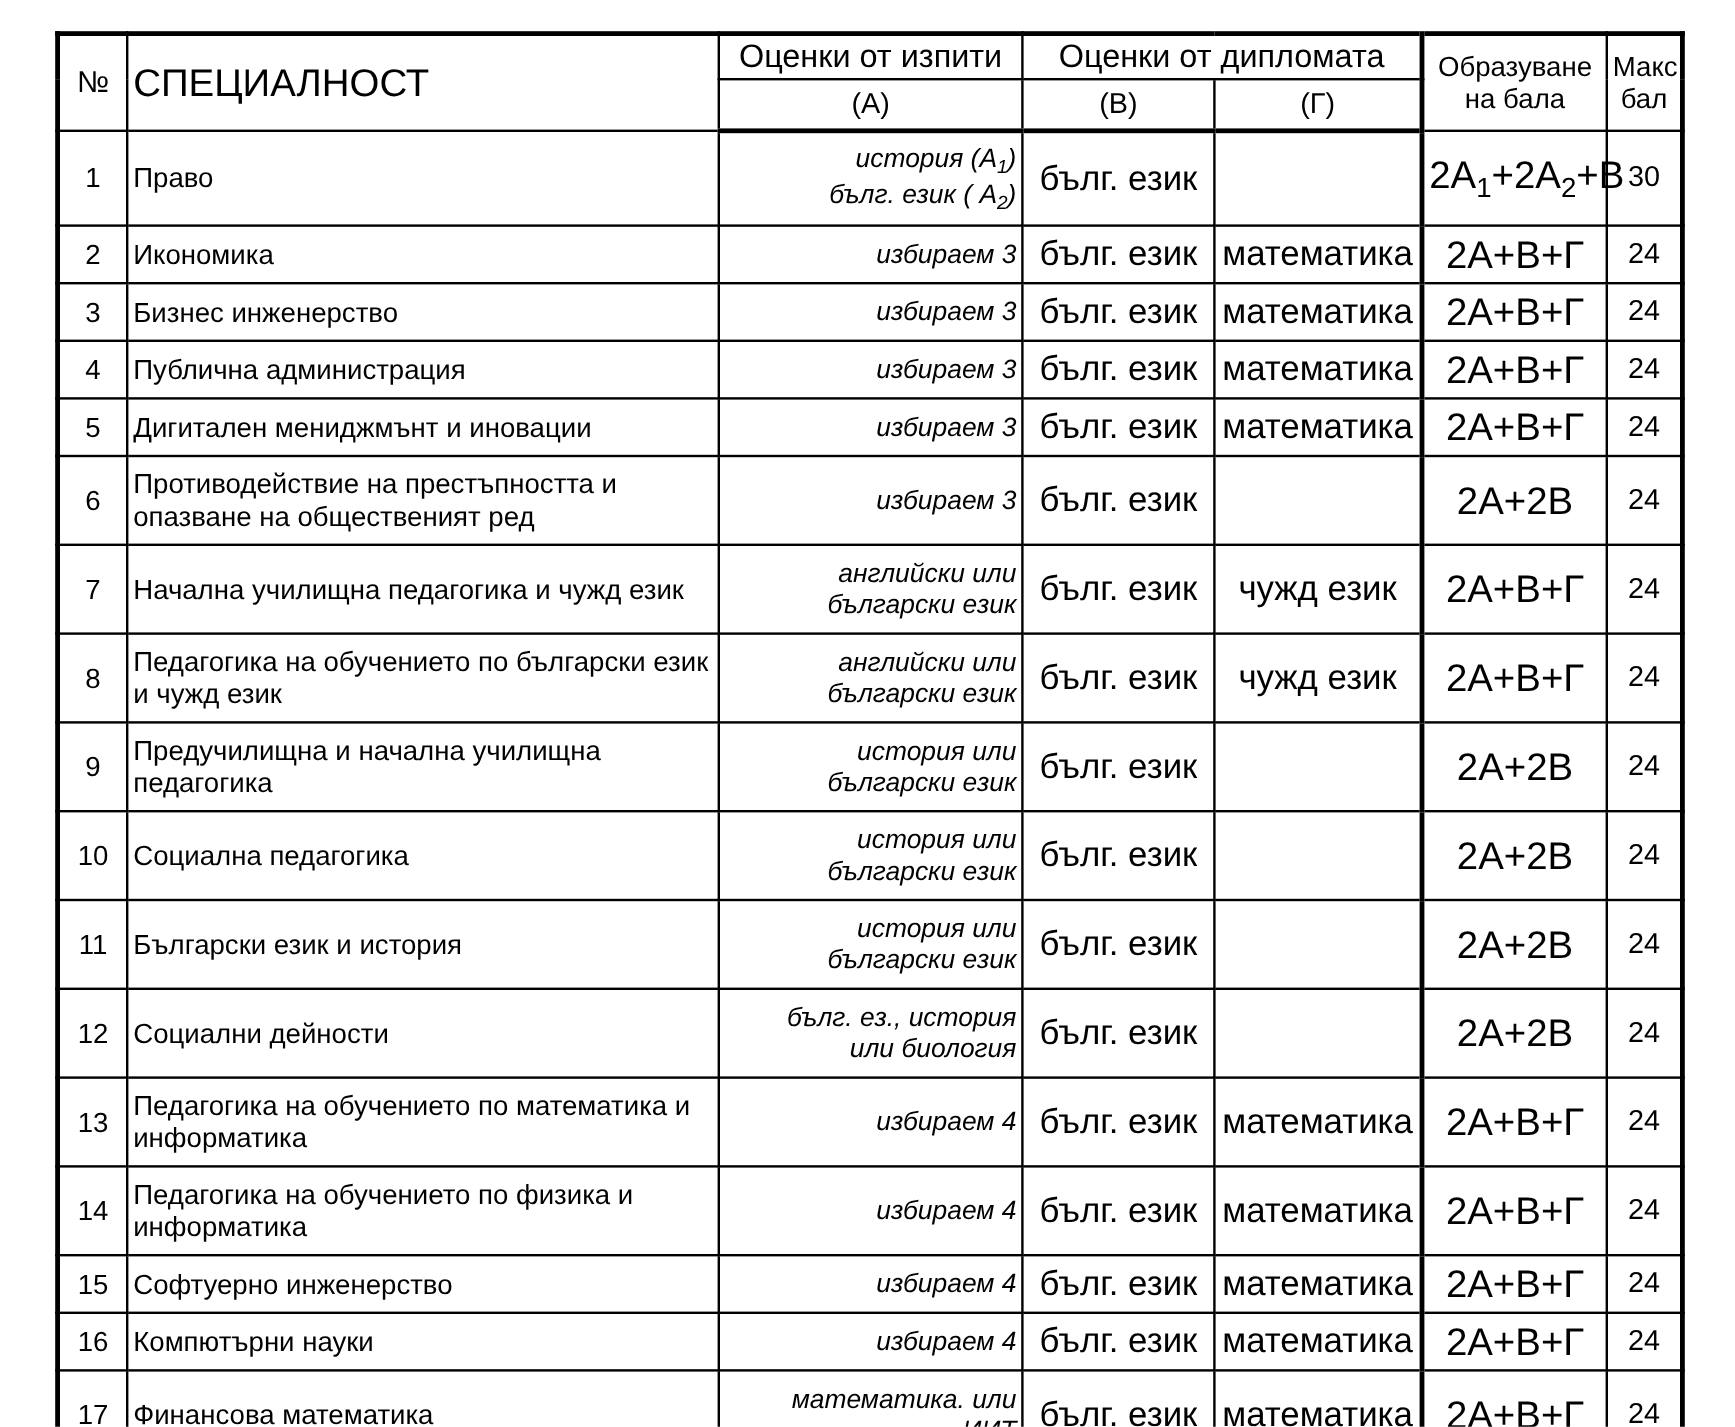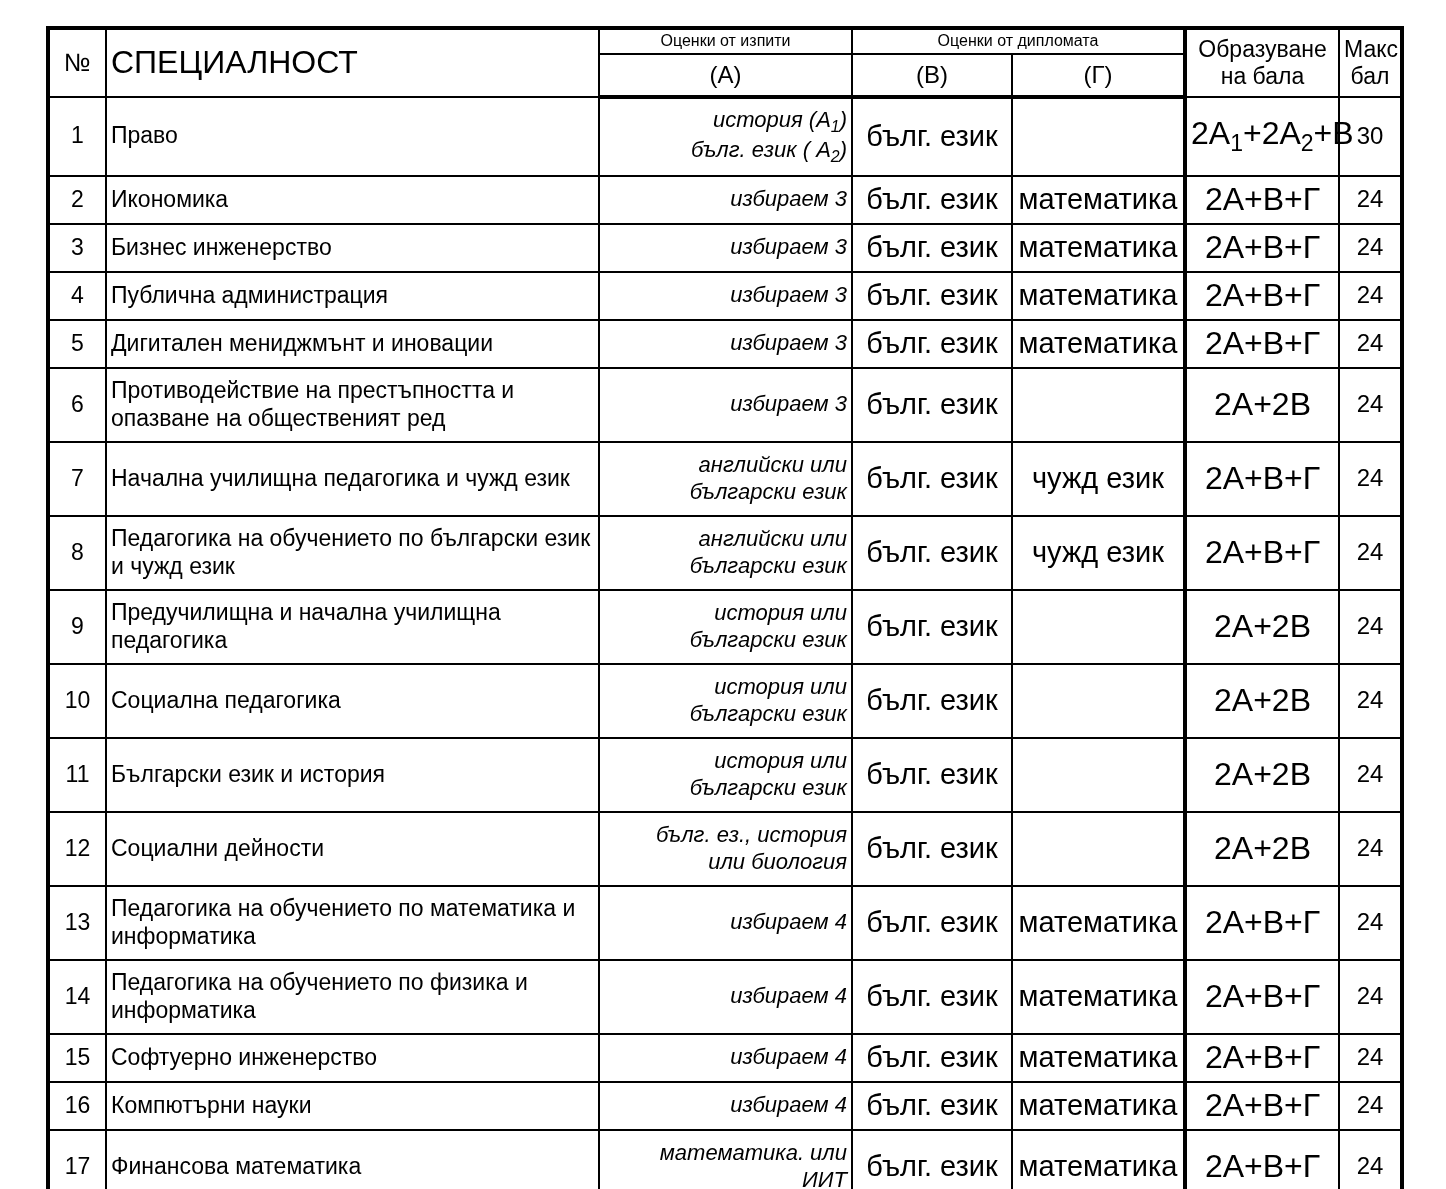--- a/index.html
+++ b/index.html
@@ -53,21 +53,21 @@
   thead td {
     text-align: center;
     font-size: 23px;
     line-height: 1.16;
   }
   td.h-no, td.h-spec {
     vertical-align: middle;
   }
   td.h-no { text-align: center; font-size: 25px; }
   td.h-spec { text-align: left; padding-left: 12px; font-size: 32px; }
-  td.h-group { font-size: 16px; }
+  td.h-group { font-size: 27px; }
   td.h-bala  { font-size: 23px; }
   td.h-max   { font-size: 23px; }
   td.h-letter {
     text-align: center;
     font-size: 24px;
     font-weight: bold;
     height: 36px;
   }
 
   

